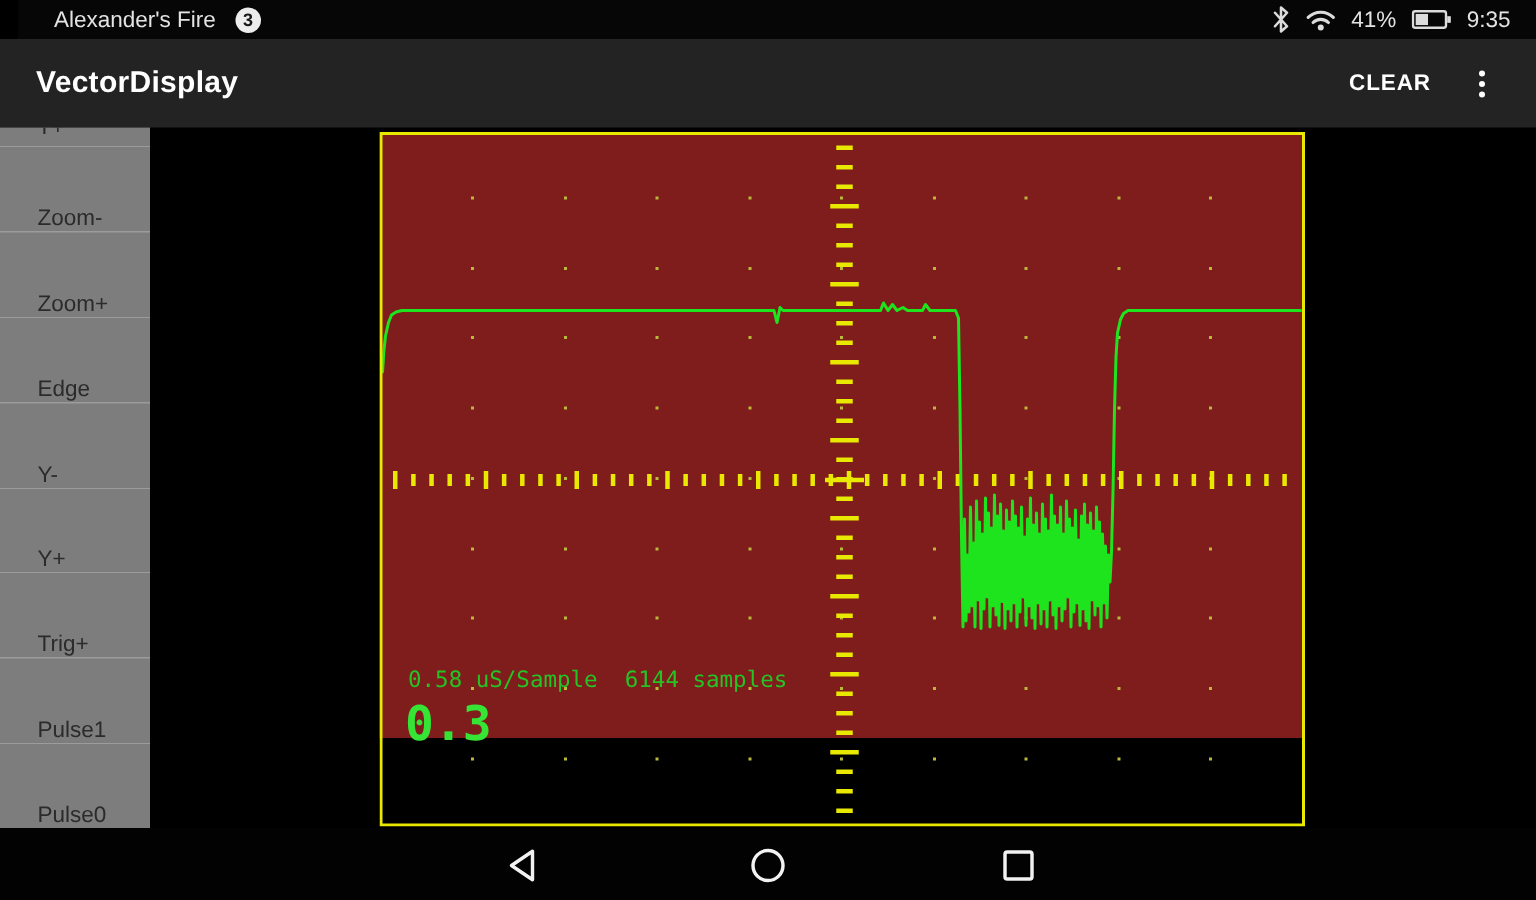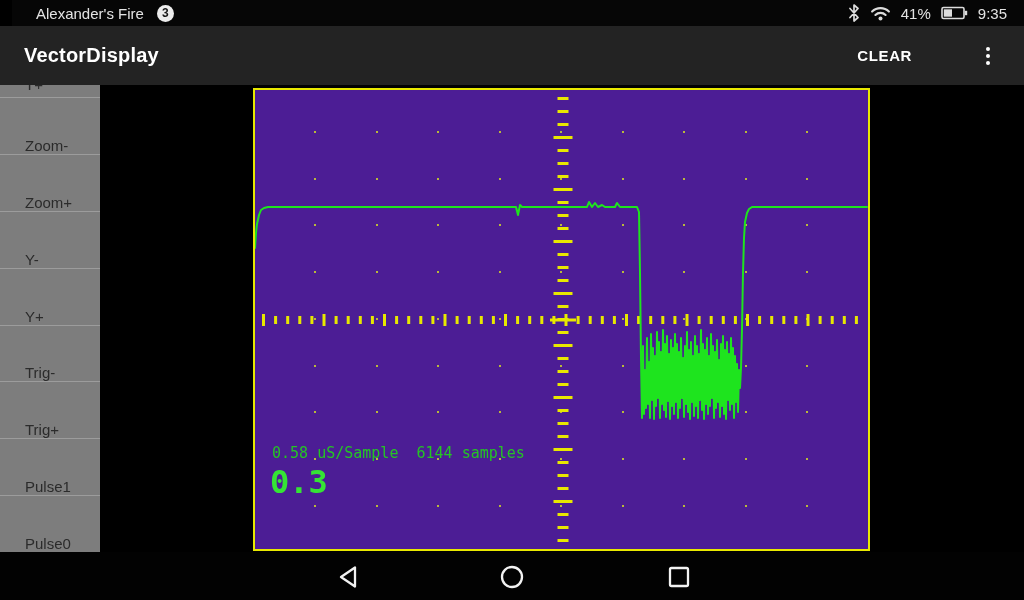--- a/index.html
+++ b/index.html
@@ -12,38 +12,38 @@
   .status-bar { position:absolute; left:12px; top:0; width:1024px; height:26px;
     background:#060606; display:flex; align-items:center; color:#e3e3e3; }
   .sb-left { display:flex; align-items:center; gap:13px; padding-left:24px; font-size:15px; }
   .badge { width:17px; height:17px; border-radius:50%; background:#ececec; color:#151515;
     font-size:12px; font-weight:bold; display:flex; align-items:center; justify-content:center; }
   .sb-right { margin-left:auto; display:flex; align-items:center; gap:10px;
     padding-right:29px; font-size:15px; }
   .sb-right svg { display:block; }
   
   .app-bar { position:absolute; left:0; top:26px; width:1024px; height:59px;
-    background:#232323; display:flex; align-items:center;gap:42px; }
+    background:#232323; display:flex; align-items:center; }
   .app-title { color:#fff; font-size:20px; font-weight:bold; padding-left:24px; letter-spacing:.2px; }
   .clear-btn { margin-left:auto; color:#fff; font-size:15px; font-weight:bold;
     letter-spacing:.6px; padding:8px 10px; cursor:pointer;text-align:center; }
   .overflow-btn { margin-left:14px; margin-right:26px; padding:6px 8px; cursor:pointer;
     display:flex; flex-direction:column; gap:3px; }
   .overflow-btn i { width:4px; height:4px; border-radius:50%; background:#fff; }
   
   .sidebar { position:absolute; left:0; top:85px; width:100px; height:467px;
     display:flex; flex-direction:column; }
   .side-btn { background:#7d7d7d; border-top:1px solid #9c9c9c; color:#2b2b2b;
     font-size:15px; display:flex; align-items:flex-end; padding-left:25px;
     flex:1 1 auto; box-sizing:border-box; cursor:pointer; }
   .side-btn.partial { flex:0 0 12px; border-top:none; overflow:hidden;
     align-items:flex-start; }
   .side-btn.partial span { margin-top:-9px; }
   
-  .scope { position:absolute; left:253px; top:88px; width:617px; height:463px; background:#4c1d95; }
+  .scope { position:absolute; left:253px; top:88px; width:617px; height:404px; background:#7f1d1d; }
   .scope svg { position:absolute; left:0; top:0; }
   .scope-text { position:absolute; font-family:"DejaVu Sans Mono", monospace;
     color:#25c425; white-space:pre; line-height:1; }
   .txt-samples { left:19px; top:358px; font-size:15px; }
   .txt-vdiv    { left:17px; top:378px; font-size:32px; color:#35e435; }
   .txt-settings{ left:86px; top:396px; font-size:15px; font-weight:bold; }
   
   .nav-bar { position:absolute; left:0; top:552px; width:1024px; height:48px; background:#020202; }
   .nav-icon { position:absolute; top:12px; width:26px; height:26px; cursor:pointer; }
   .nav-back    { left:337px; }
@@ -98,27 +98,27 @@
     <span>T+</span>
   </div>
 
 <div class="side-btn">
       <span>Zoom-</span>
     </div>
     <div class="side-btn">
       <span>Zoom+</span>
     </div>
     <div class="side-btn">
+      <span>Edge</span>
+    </div>
+    <div class="side-btn">
       <span>Y-</span>
     </div>
     <div class="side-btn">
       <span>Y+</span>
-    </div>
-    <div class="side-btn">
-      <span>Trig-</span>
     </div>
     <div class="side-btn">
       <span>Trig+</span>
     </div>
     <div class="side-btn">
       <span>Pulse1</span>
     </div>
     <div class="side-btn">
       <span>Pulse0</span>
     </div>

